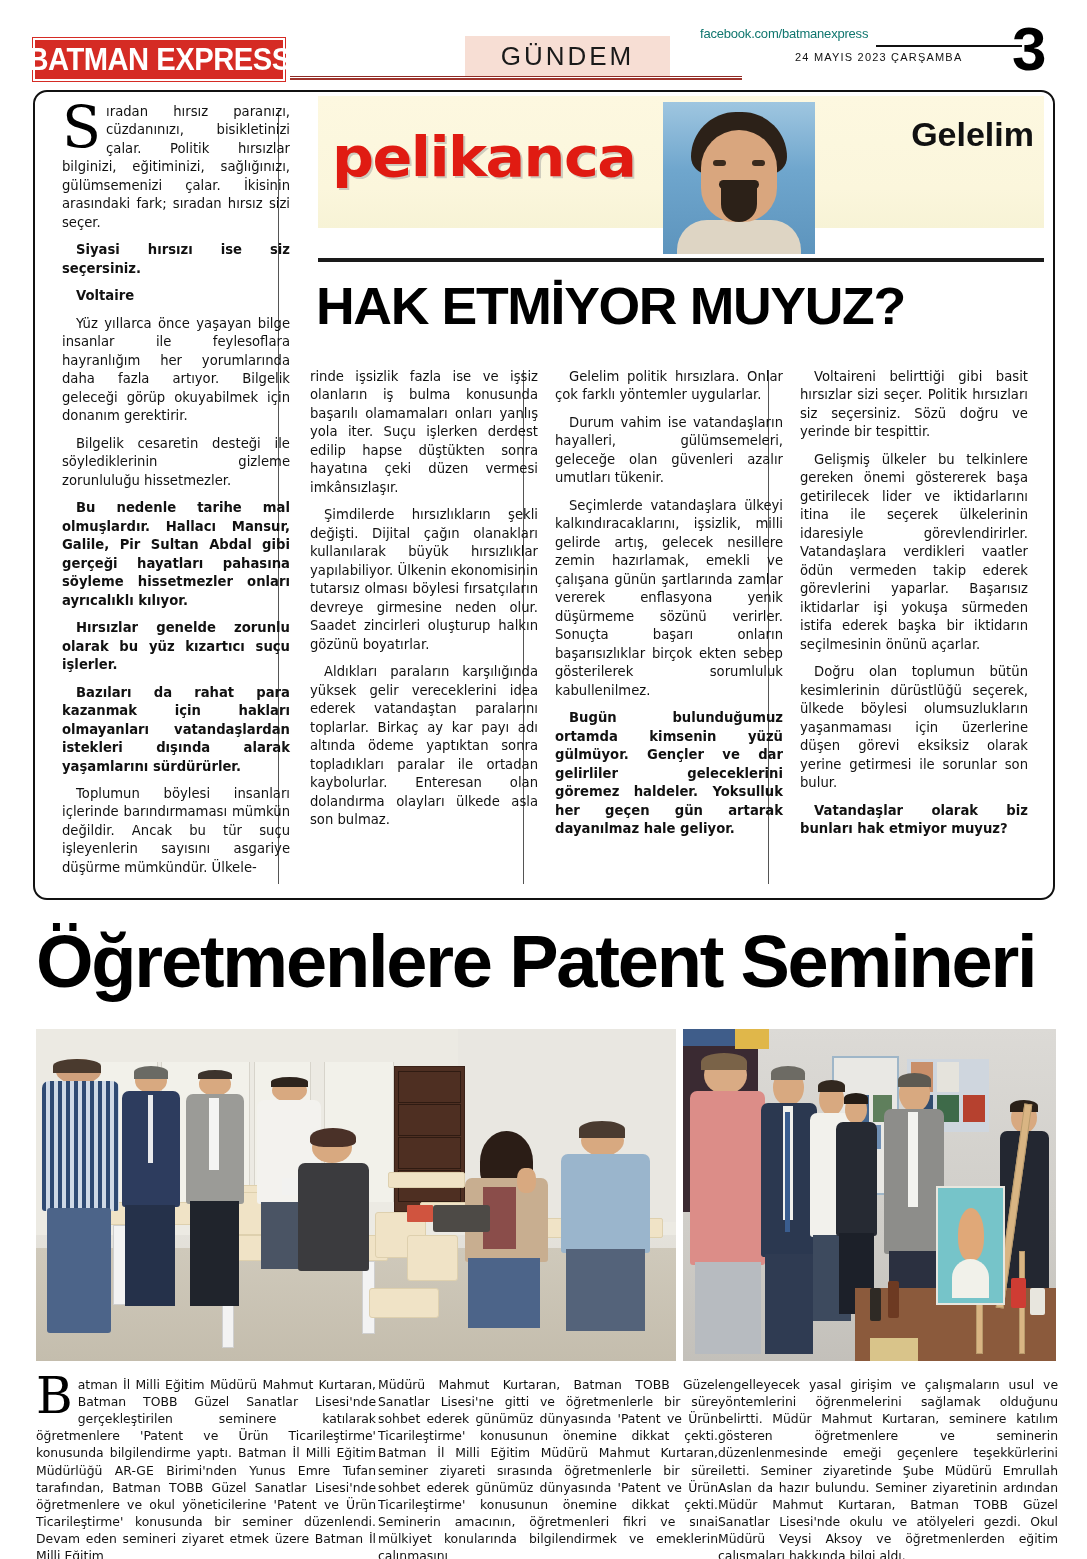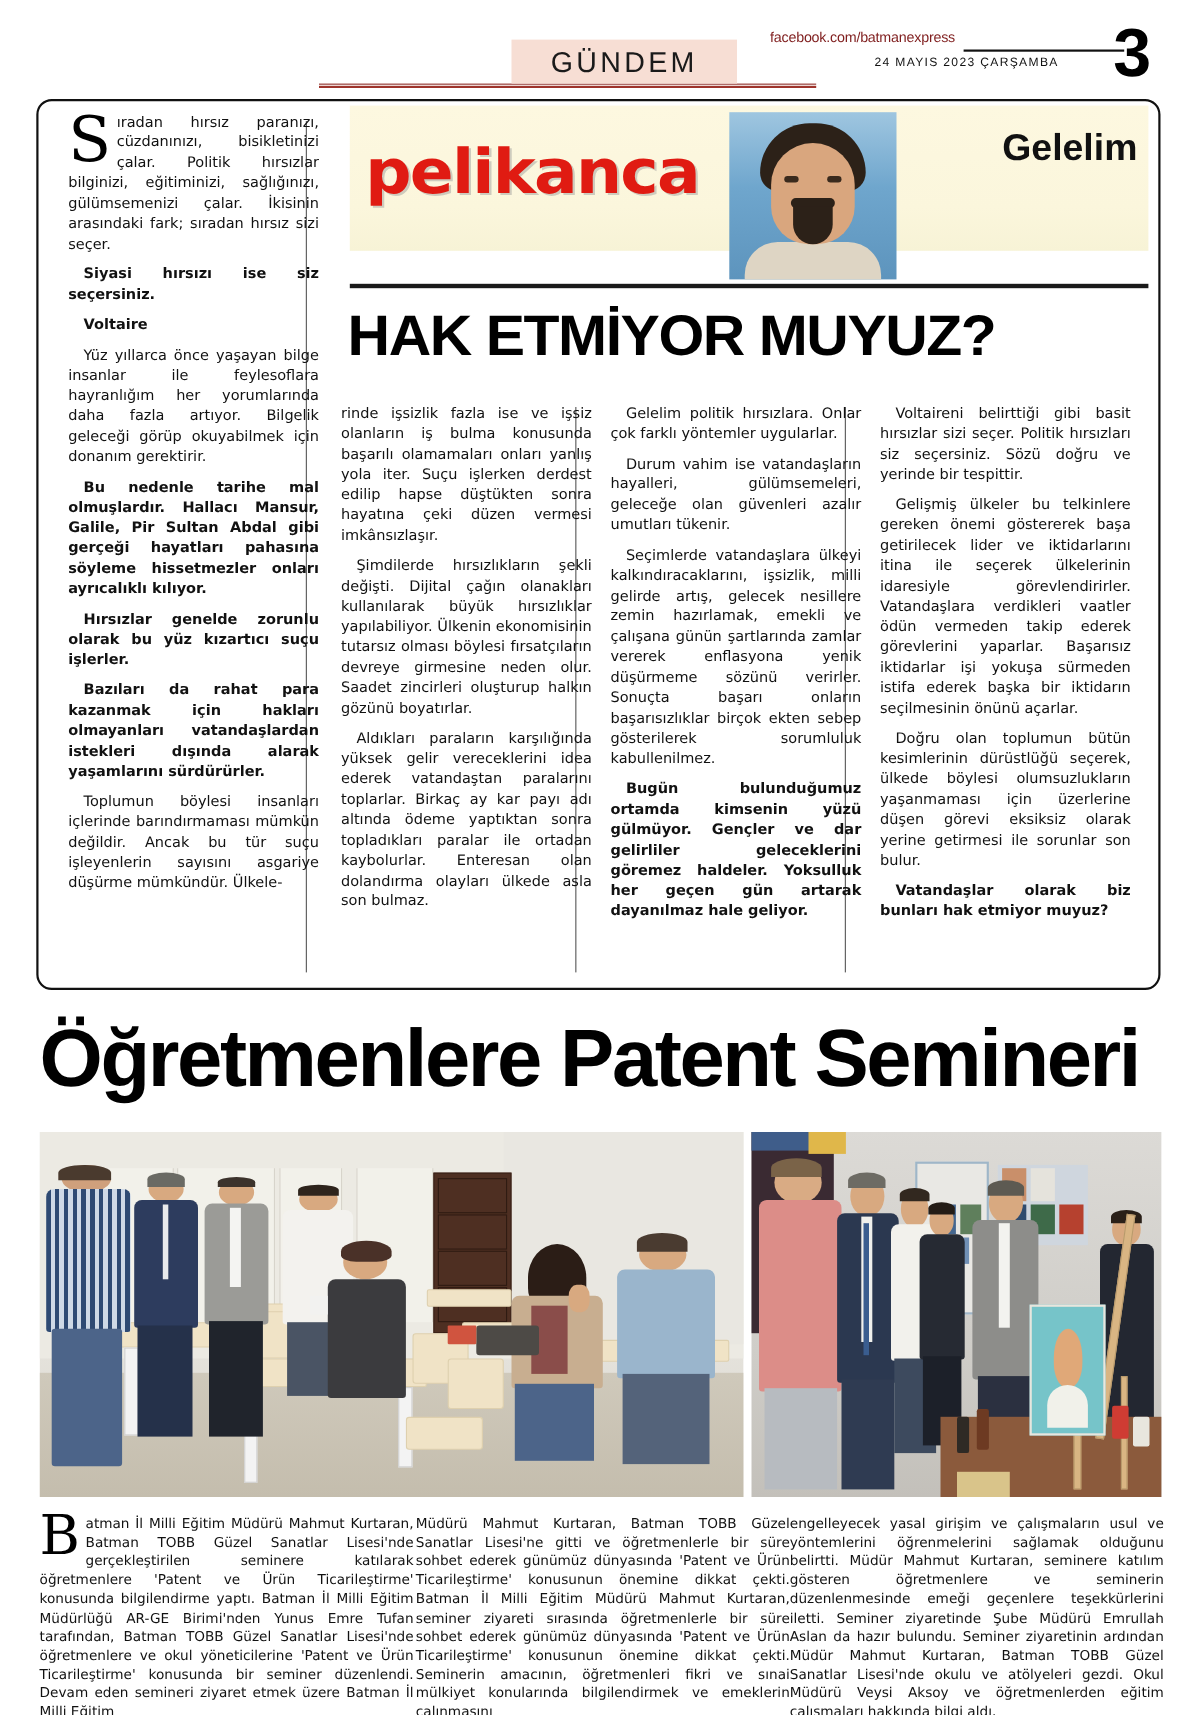--- a/index.html
+++ b/index.html
@@ -39,21 +39,21 @@
     position: absolute; left: 465px; top: 36px; width: 205px; height: 40px;
     background: #f7ded4;
     display: flex; align-items: center; justify-content: center;
   }
   .section-tab span {
     font-size: 26px; letter-spacing: 3px; color: #1a1a1a;
     font-family: "Liberation Sans", sans-serif;
   }
   .fb-line {
     position: absolute; left: 700px; top: 26px;
-    font-size: 13px; color: #7f1d1d; letter-spacing: -0.2px;
+    font-size: 13px; color: #0f766e; letter-spacing: -0.2px;
   }
   .date-line {
     position: absolute; left: 795px; top: 51px;
     font-size: 11px; color: #111; letter-spacing: 1.2px;
   }
   .hdr-rule {
     position: absolute; left: 876px; top: 45px; width: 146px; height: 2px;
     background: #111;
   }
   .page-no {
@@ -195,20 +195,23 @@
     font-family: "DejaVu Serif", serif;
     padding: 2px 5px 0 0; color: #000;
   }
 </style>
 </head>
 <body>
 
 <div class="page">
 
   <div class="masthead">
+    <div class="logo-box">
+      <div class="logo-text">BATMAN EXPRESS</div>
+    </div>
     <div class="logo-rule"></div>
 
     <div class="section-tab">
       <span>GÜNDEM</span>
     </div>
 
     <div class="fb-line">facebook.com/batmanexpress</div>
     <div class="hdr-rule"></div>
     <div class="date-line">24 MAYIS 2023 ÇARŞAMBA</div>
     <div class="page-no">3</div>
@@ -240,20 +243,21 @@
   </div>
   <div class="banner-underline"></div>
 
   <div class="op-headline">HAK ETMİYOR MUYUZ?</div>
 
   <div class="opcol" style="left:62px; top:103px;">
     <p class="noind"><span class="dropcap">S</span><span>ıradan hırsız paranızı, cüzdanınızı, bisikletinizi çalar. Politik hırsızlar bilginizi, eğitiminizi, sağlığınızı, gülümsemenizi çalar. İkisinin arasındaki fark; sıradan hırsız sizi seçer.</span></p>
     <p class="b">Siyasi hırsızı ise siz seçersiniz.</p>
     <p class="b">Voltaire</p>
     <p>Yüz yıllarca önce yaşayan bilge insanlar ile feylesoflara hayranlığım her yorumlarında daha fazla artıyor. Bilgelik geleceği görüp okuyabilmek için donanım gerektirir.</p>
+    <p>Bilgelik cesaretin desteği ile söylediklerinin gizleme zorunluluğu hissetmezler.</p>
     <p class="b">Bu nedenle tarihe mal olmuşlardır. Hallacı Mansur, Galile, Pir Sultan Abdal gibi gerçeği hayatları pahasına söyleme hissetmezler onları ayrıcalıklı kılıyor.</p>
     <p class="b">Hırsızlar genelde zorunlu olarak bu yüz kızartıcı suçu işlerler.</p>
     <p class="b">Bazıları da rahat para kazanmak için hakları olmayanları vatandaşlardan istekleri dışında alarak yaşamlarını sürdürürler.</p>
     <p>Toplumun böylesi insanları içlerinde barındırmaması mümkün değildir. Ancak bu tür suçu işleyenlerin sayısını asgariye düşürme mümkündür. Ülkele-</p>
   </div>
 
   <div class="opcol" style="left:310px; top:368px;">
     <p class="noind">rinde işsizlik fazla ise ve işsiz olanların iş bulma konusunda başarılı olamamaları onları yanlış yola iter. Suçu işlerken derdest edilip hapse düştükten sonra hayatına çeki düzen vermesi imkânsızlaşır.</p>
     <p>Şimdilerde hırsızlıkların şekli değişti. Dijital çağın olanakları kullanılarak büyük hırsızlıklar yapılabiliyor. Ülkenin ekonomisinin tutarsız olması böylesi fırsatçıların devreye girmesine neden olur. Saadet zincirleri oluşturup halkın gözünü boyatırlar.</p>
     <p>Aldıkları paraların karşılığında yüksek gelir vereceklerini idea ederek vatandaştan paralarını toplarlar. Birkaç ay kar payı adı altında ödeme yaptıktan sonra topladıkları paralar ile ortadan kaybolurlar. Enteresan olan dolandırma olayları ülkede asla son bulmaz.</p>

